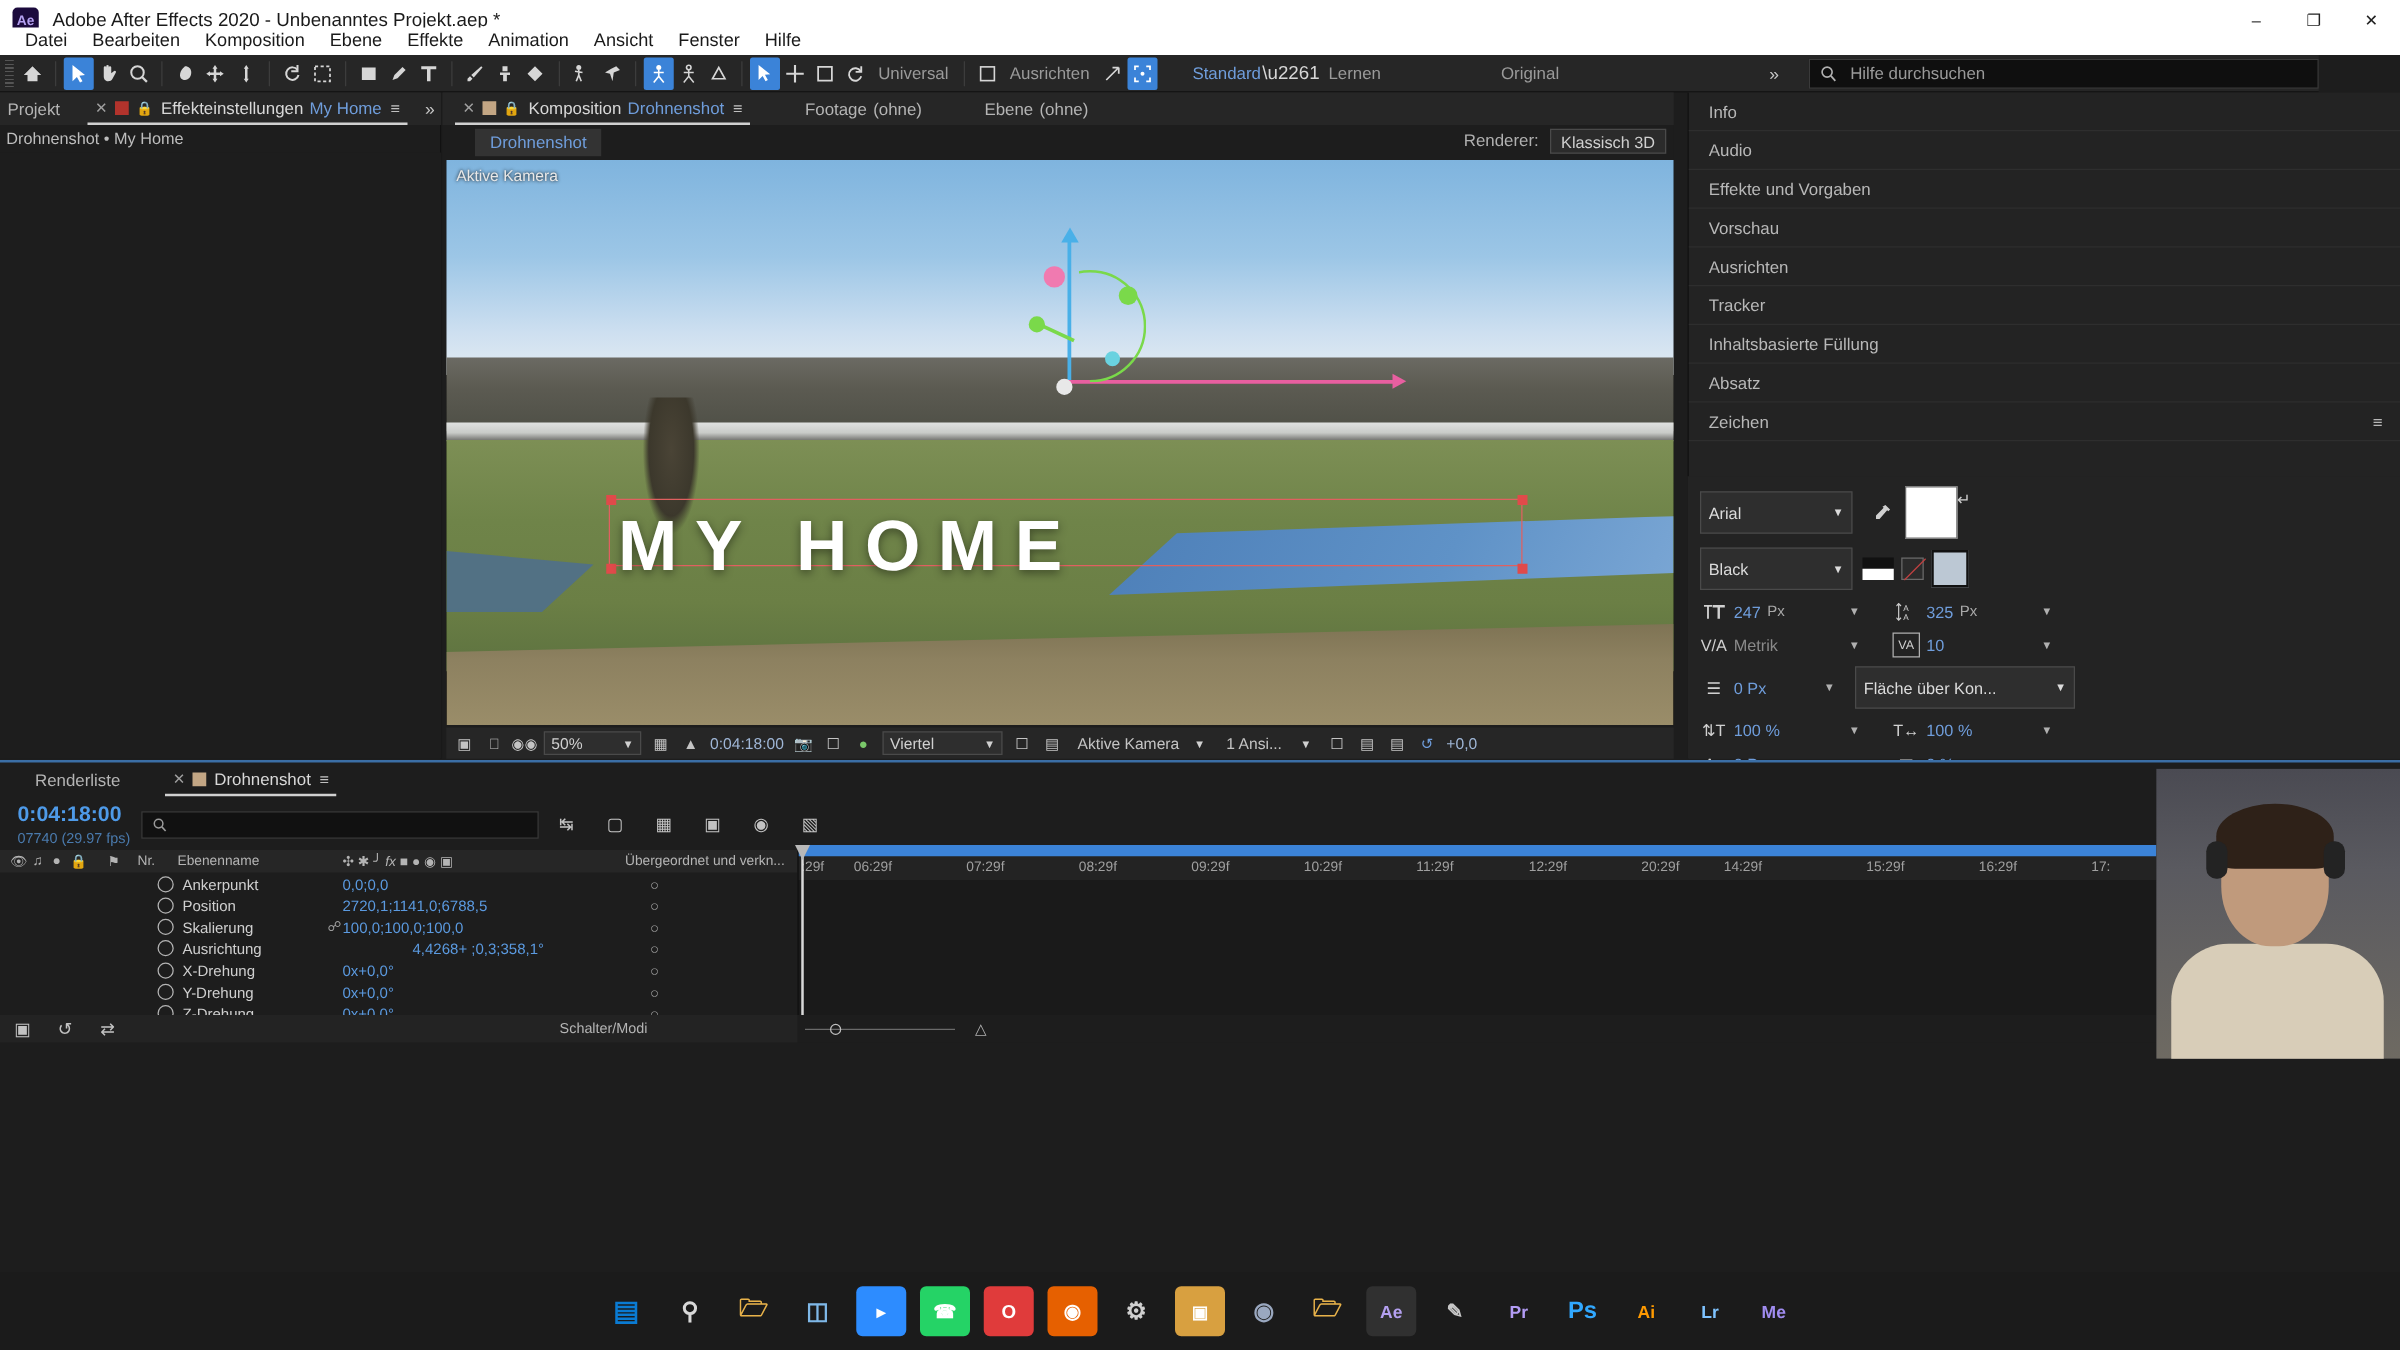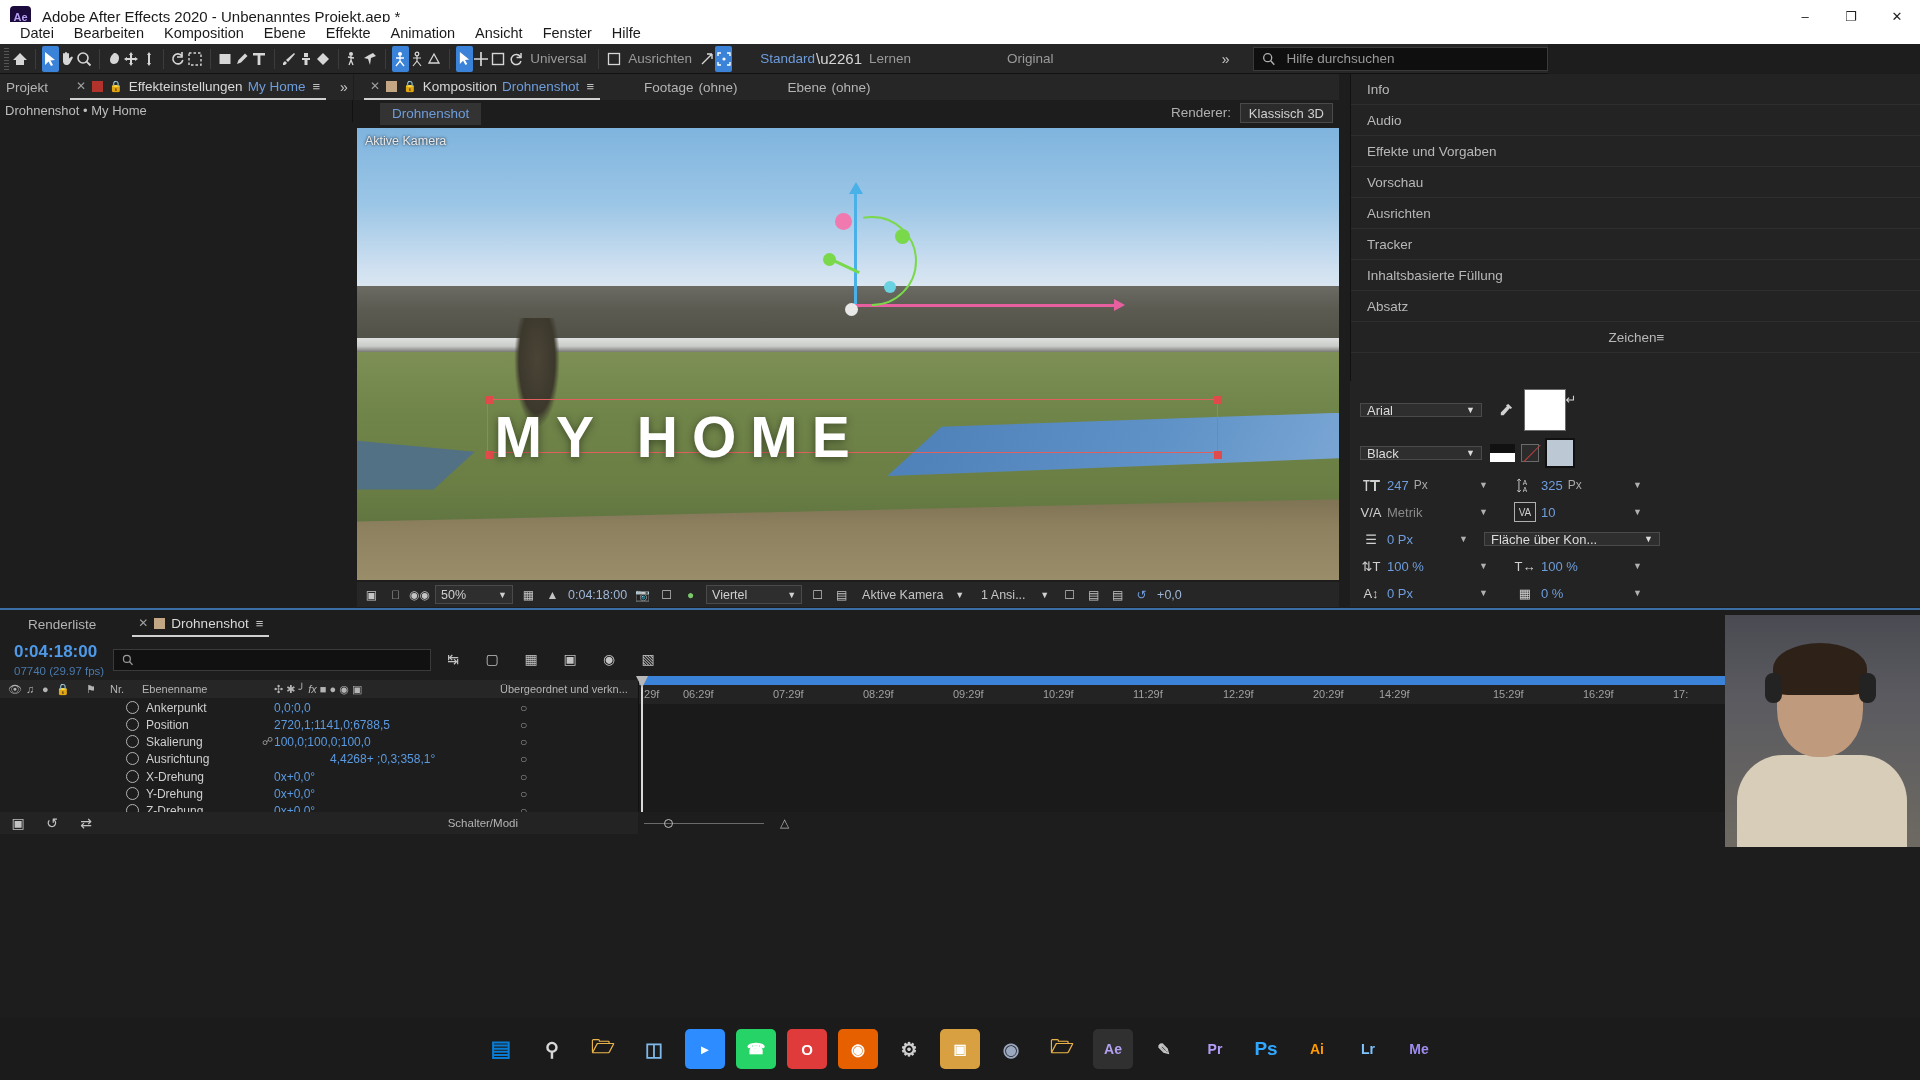--- a/index.html
+++ b/index.html
@@ -19,21 +19,21 @@
     justify-content:center; color:#222; font-size:13px; }
 
   
   .menubar { position:absolute; left:0; top:33px; width:1920px; height:11px;
     background:#ffffff; }
   .menu-row { position:absolute; left:0; top:22px; width:1920px; height:22px;
     background:#ffffff; display:flex; align-items:center; padding-left:10px; }
   .menu-item { font-size:14.5px; color:#1a1a1a; padding:0 10px; white-space:nowrap; }
 
   
-  .toolbar { position:absolute; left:0; top:44px; width:1548px; height:30px;
+  .toolbar { position:absolute; left:0; top:44px; width:1855px; height:30px;
     background:#262626; display:flex; align-items:center;
     border-bottom:1px solid #111; }
   .grip { width:8px; height:22px; margin:0 3px 0 4px;
     background:repeating-linear-gradient(to bottom,#555 0 1px,transparent 1px 3px); }
   .tool { width:28px; height:26px; display:flex; align-items:center;
     justify-content:center; color:#d6d6d6; font-size:15px; }
   .tool.active { background:#3b83d8; color:#fff; border-radius:2px; }
   .tool svg { display:block; }
   .tsep { width:1px; height:20px; background:#3c3c3c; margin:0 6px; }
   .tlabel { font-size:13.5px; color:#9a9a9a; margin:0 6px; white-space:nowrap; }
@@ -139,27 +139,27 @@
     font-size:12.5px; color:#d0d0d0; display:flex; align-items:center;
     justify-content:space-between; padding:0 5px; }
   .vb-txt { font-size:12.5px; color:#9fb6d6; }
   .vb-txt2 { font-size:12.5px; color:#c4c4c4; }
 
   
   .rightbar { position:absolute; left:1350px; top:74px; width:570px; height:533px;
     background:#232323; border-left:1px solid #111; }
   .rb-item { height:31px; display:flex; align-items:center; padding-left:16px;
     font-size:13.5px; color:#b8b8b8; border-bottom:1px solid #2e2e2e; }
-  .rb-item.hdr { justify-content:center; padding-right:14px; }
+  .rb-item.hdr { justify-content:space-between; padding-right:14px; }
 
   
   .charpanel { position:absolute; left:1350px; top:381px; width:570px; height:226px;
     background:#232323; padding:8px 10px 0 10px; }
   .cp-row { display:flex; align-items:center; margin-bottom:7px; }
-  .cp-sel { height:14px; background:#2e2e2e; border:1px solid #4a4a4a;
+  .cp-sel { height:34px; background:#2e2e2e; border:1px solid #4a4a4a;
     display:flex; align-items:center; justify-content:space-between;
     padding:0 6px; font-size:13px; color:#dcdcdc; }
   .cp-field { display:flex; align-items:center; width:128px; gap:5px; }
   .cp-ico { width:22px; height:20px; display:flex; align-items:center;
     justify-content:center; color:#d0d0d0; font-size:13px; }
   .cp-val { font-size:13px; color:#6f9ddb; }
   .cp-unit { font-size:12px; color:#a8a8a8; }
   .cp-dim { font-size:13px; color:#8a8a8a; }
   .cp-arrow { font-size:9px; color:#b0b0b0; margin-left:auto; }
   .swatch-fill { width:42px; height:42px; background:#fff; border:1px solid #6a6a6a; }

